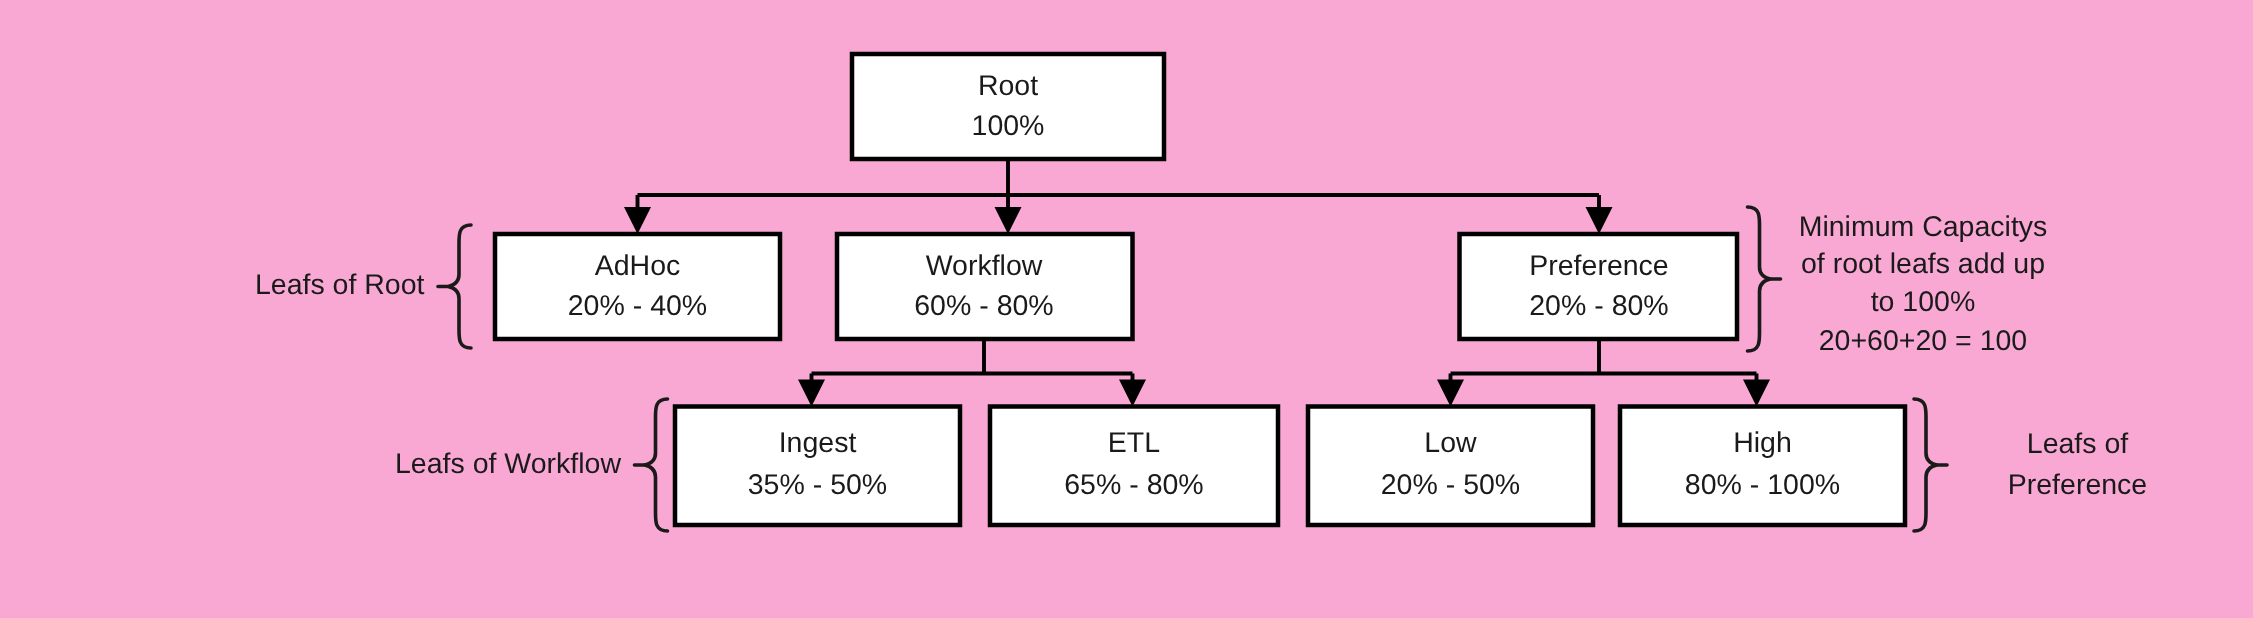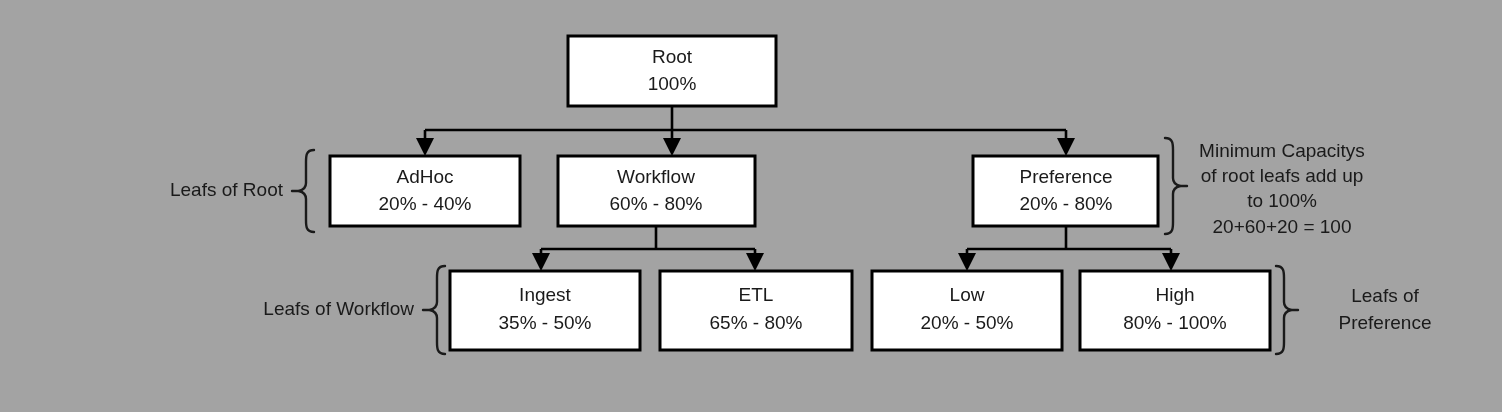--- a/index.html
+++ b/index.html
@@ -11,21 +11,21 @@
   body {
     width: 1502px;
     height: 412px;
     overflow: hidden;
     font-family: "Liberation Sans", sans-serif;
   }
   #diagram-root {
     position: relative;
     width: 1502px;
     height: 412px;
-    background: #a3a3a3;
+    background: #f9a8d4;
   }
   svg#diagram-svg {
     display: block;
     width: 1502px;
     height: 412px;
   }
   .node-box {
     fill: #ffffff;
     stroke: #000000;
     stroke-width: 3;

